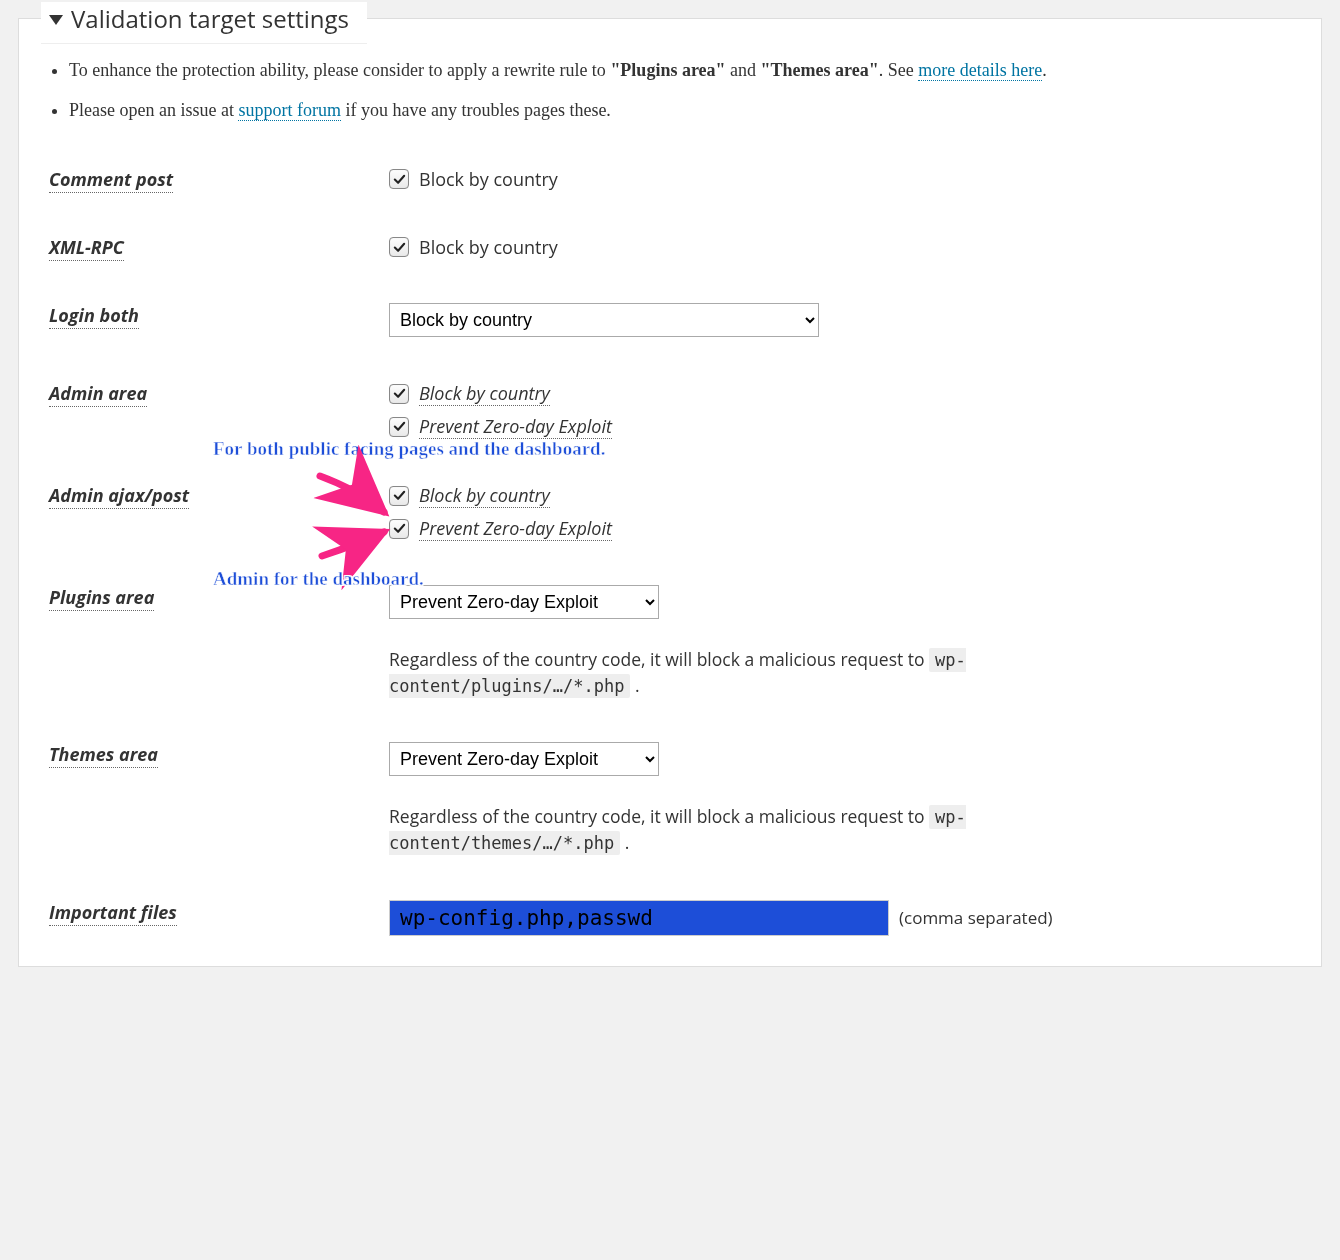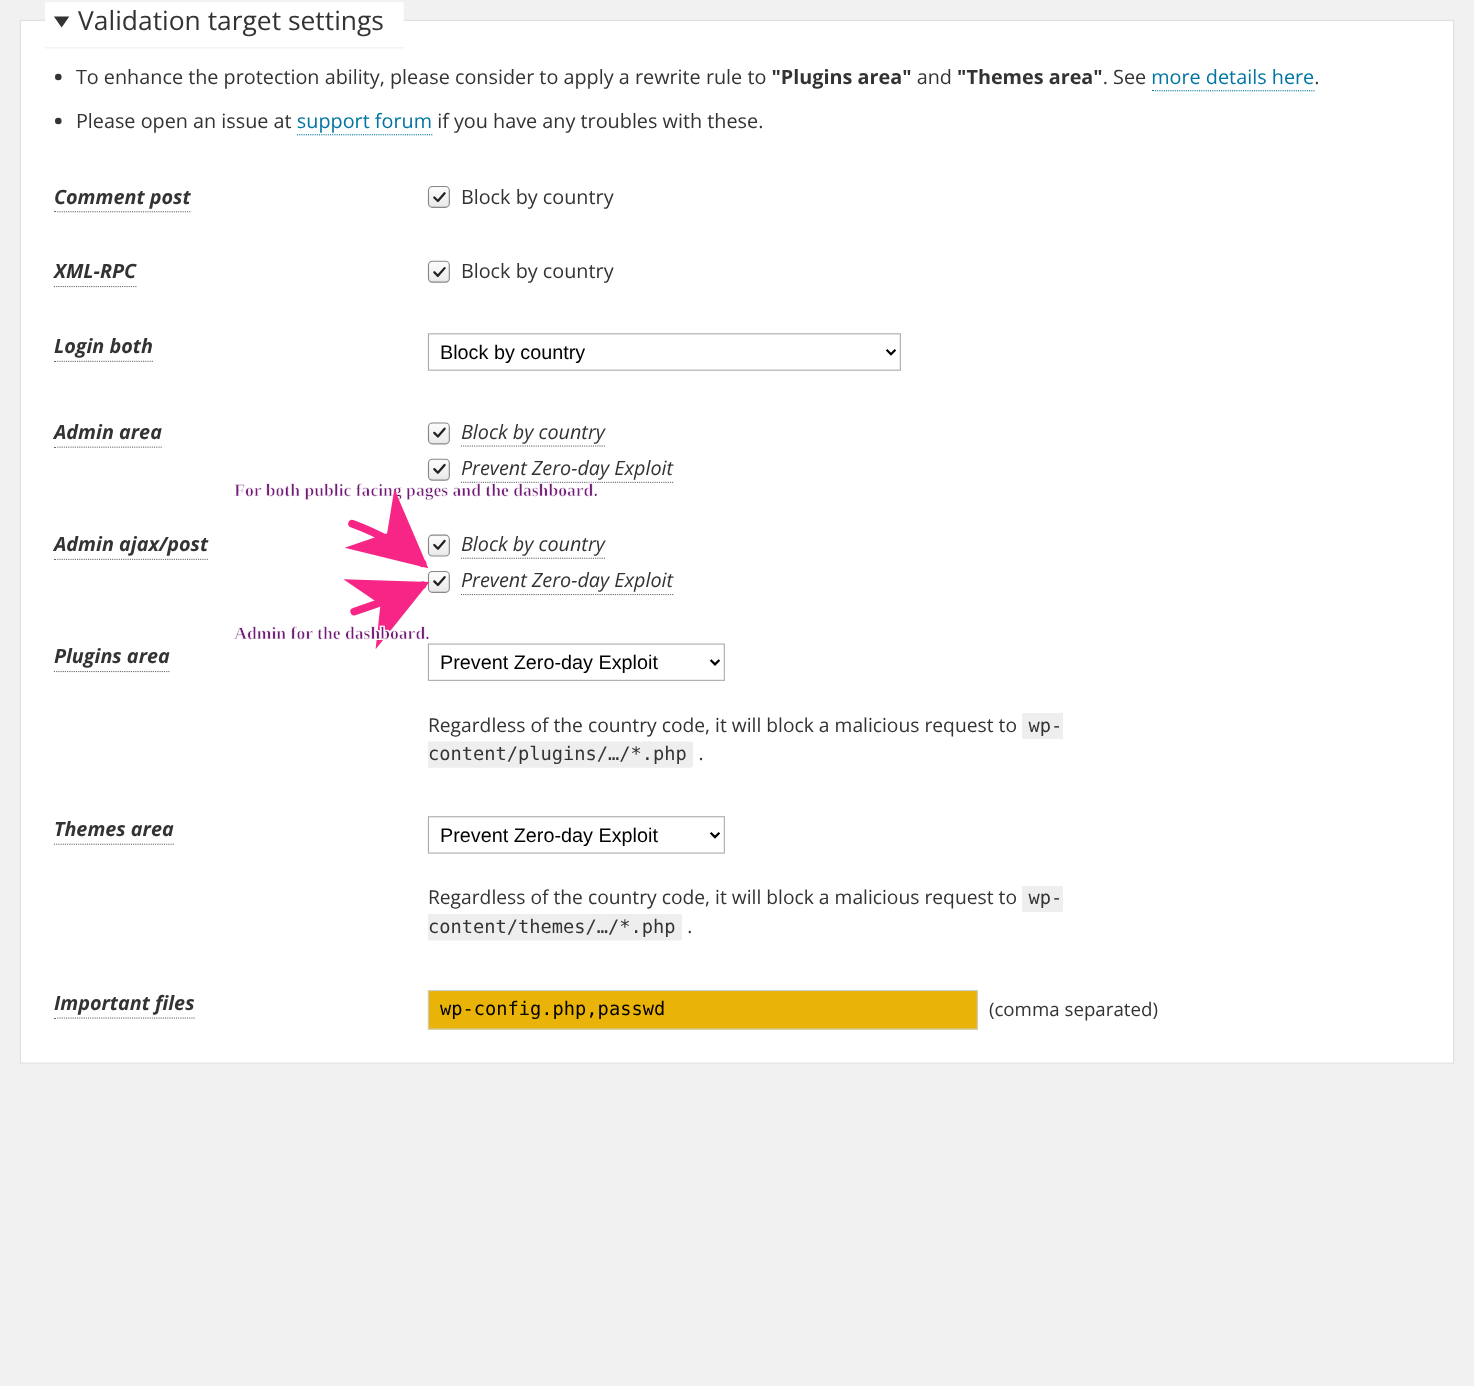--- a/index.html
+++ b/index.html
@@ -42,20 +42,21 @@
   .section-title {
     font-size: 24px;
     font-weight: 400;
     color: #333;
   }
   .bullets {
     margin: -4px 0 28px 2px;
     list-style: disc;
     list-style-position: outside;
     padding-left: 18px;
+    font-family: Liberation Serif, serif;
   }
   .bullets li {
     margin-bottom: 14px;
     line-height: 1.45;
     font-size: 18px;
   }
   .bold { font-weight: 700; }
   a.link {
     color: #0074a2;
     text-decoration: none;
@@ -121,36 +122,36 @@
   }
   code {
     background: #eee;
     padding: 2px 6px;
     font-family: Consolas, Menlo, monospace;
     font-size: 17px;
     border-radius: 2px;
   }
   input.wp-text {
     font-family: Consolas, Menlo, monospace;
-    font-size: 17px;
+    font-size: 21px;
     padding: 6px 10px;
     border: 1px solid #ccc;
-    background: #eab308;
+    background: #1d4ed8;
     width: 500px;
     height: 36px;
   }
   .inline-row { display:flex; align-items:center; gap:10px; }
 
   
   .anno {
     position: absolute;
     font-family: "Comic Sans MS", "Marker Felt", cursive;
     font-weight: 700;
-    font-size: 16px;
-    color: #701a75;
+    font-size: 19px;
+    color: #1d4ed8;
     -webkit-text-stroke: 0.5px #fff;
     text-shadow:
       -1px -1px 0 #fff, 1px -1px 0 #fff,
       -1px 1px 0 #fff, 1px 1px 0 #fff;
     white-space: nowrap;
     pointer-events: none;
   }
   .arrow {
     position: absolute;
     pointer-events: none;
@@ -167,21 +168,21 @@
   <div class="section-header">
     <span class="tri"></span>
     <span class="section-title">Validation target settings</span>
   </div>
 
   <ul class="bullets">
     <li>
       <span>To enhance the protection ability, please consider to apply a rewrite rule to </span><span class="bold">"Plugins area"</span><span> and </span><span class="bold">"Themes area"</span><span>. See </span><a href="#" class="link">more details here</a><span>.</span>
     </li>
     <li>
-      <span>Please open an issue at </span><a href="#" class="link">support forum</a><span> if you have any troubles with these.</span>
+      <span>Please open an issue at </span><a href="#" class="link">support forum</a><span> if you have any troubles pages these.</span>
     </li>
   </ul>
 
   <div class="row">
     <div class="label-col"><span>Comment post</span></div>
     <div class="ctrl-col">
       <label class="chk-line">
         <span class="chk">
               <svg viewBox="0 0 16 16">
                 <path d="M3 8 L6.5 11.5 L13 4" stroke="#222" stroke-width="2.2" fill="none" stroke-linecap="round" stroke-linejoin="round"></path>

